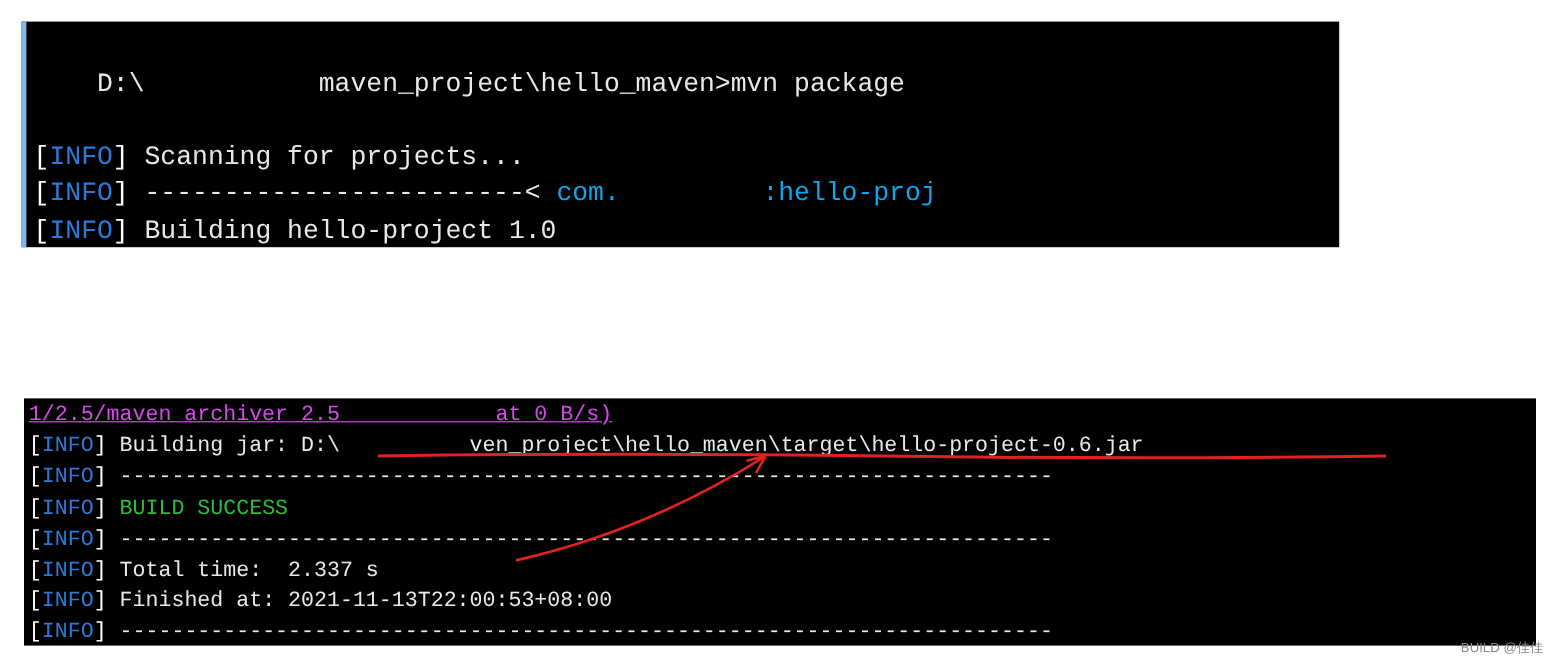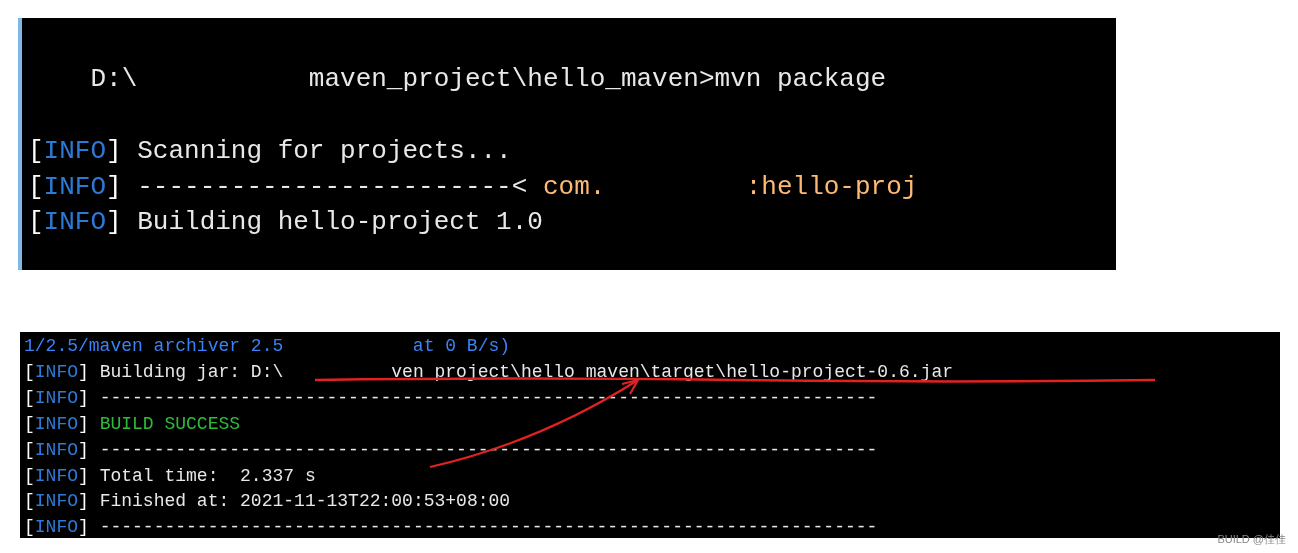--- a/index.html
+++ b/index.html
@@ -15,42 +15,42 @@
       color: #ffffff;
       font-family: 'Consolas', 'Courier New', monospace;
       white-space: nowrap;
       overflow: hidden;
       position: absolute;
     }
     .block1 {
       left: 18px;
       top: 18px;
       width: 1098px;
-      height: 252px;
-      font-size: 26px;
+      height: 188px;
+      font-size: 22px;
       line-height: 1.38;
       padding: 8px 6px;
       border-left: 4px solid #7fb8e8;
     }
     .block2 {
       left: 20px;
       top: 332px;
       width: 1260px;
       height: 206px;
       font-size: 18px;
       line-height: 1.44;
       padding: 2px 4px;
     }
     .line { display: block; white-space: pre; }
     .bracket { color: #ffffff; }
     .info-tag { color: #2d7ad6; }
     .white { color: #e8e8e8; }
-    .cyan { color: #fdba74; }
+    .cyan { color: #0ea5e9; }
     .green { color: #2fbb3a; }
-    .gray { color: #3b82f6; }
+    .gray { color: #d946ef; text-decoration: underline; }
     .underline-svg {
       position: absolute;
       left: 295px;
       top: 44px;
       pointer-events: none;
     }
     .arrow-svg {
       position: absolute;
       left: 400px;
       top: 40px;

